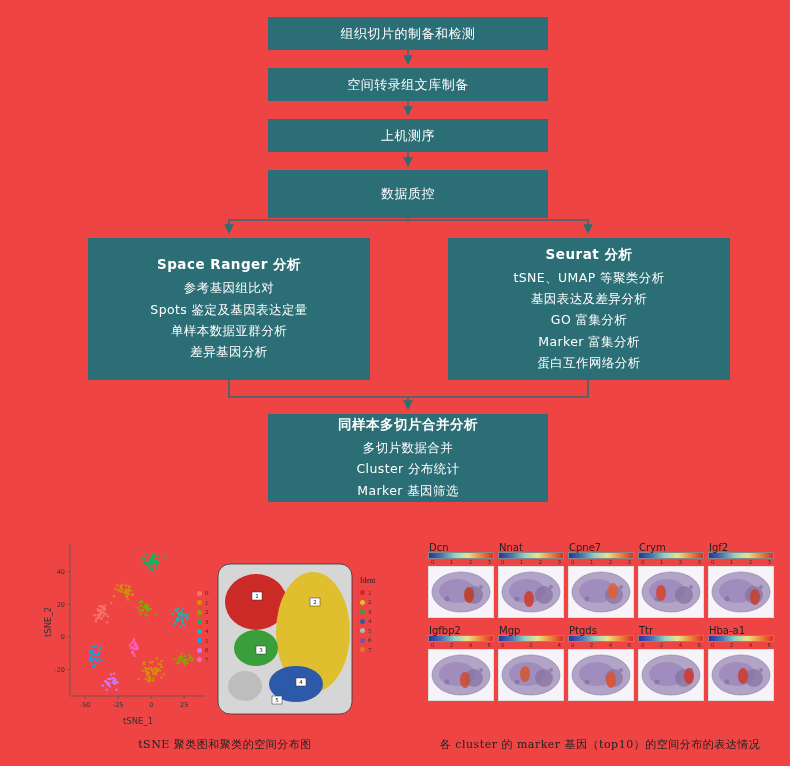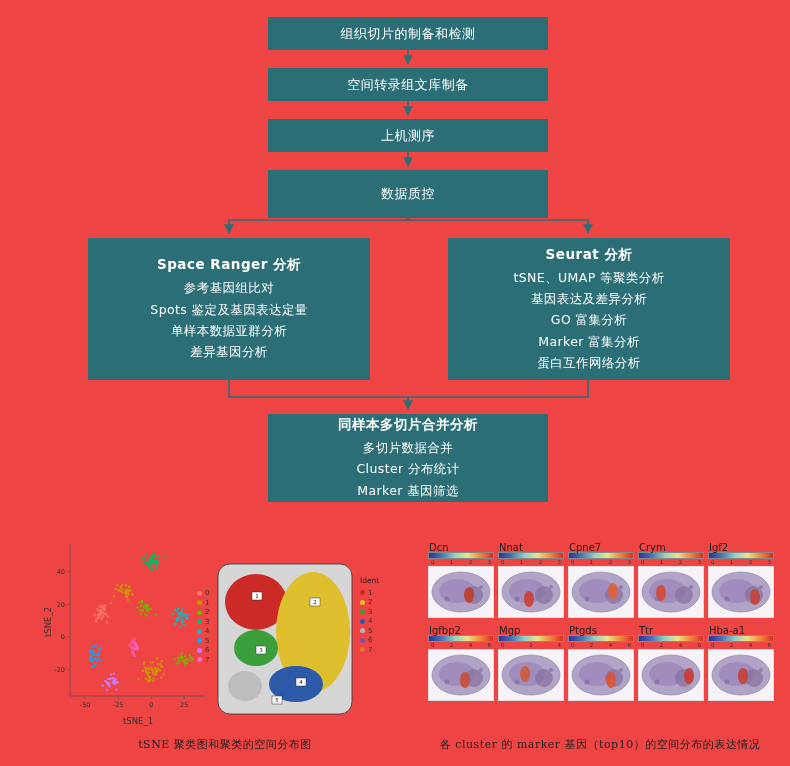--- a/index.html
+++ b/index.html
@@ -18,21 +18,21 @@
     display:flex; flex-direction:column; align-items:center; justify-content:center;
     text-align:center; gap:2px;
   }
   .bigbox .btitle { font-weight:bold; font-size:13.5px; margin-bottom:2px; letter-spacing:0.5px; }
   .bigbox .bline { font-size:12.5px; line-height:1.55; letter-spacing:0.4px; }
 
   #connectors { position:absolute; left:0; top:0; pointer-events:none; }
 
   
   #tsne-svg { position:absolute; left:42px; top:536px; }
-  .vlegend { position:absolute; display:flex; flex-direction:column; gap:1.5px; }
+  .vlegend { position:absolute; display:flex; flex-direction:column; gap:1.5px;font-family:Liberation Serif, serif; }
   .litem { display:flex; align-items:center; gap:3px; font-size:7px; color:#333; }
   .ldot { width:5px; height:5px; border-radius:50%; display:inline-block; flex:0 0 auto; }
   .ltitle { font-size:7.5px; color:#222; margin-bottom:2px; }
 
   #spatial-svg { position:absolute; left:216px; top:560px; }
 
   
   #marker-grid {
     position:absolute; left:428px; top:544px; width:346px;
     display:grid; grid-template-columns:repeat(5, 66px); column-gap:4px; row-gap:9px;

